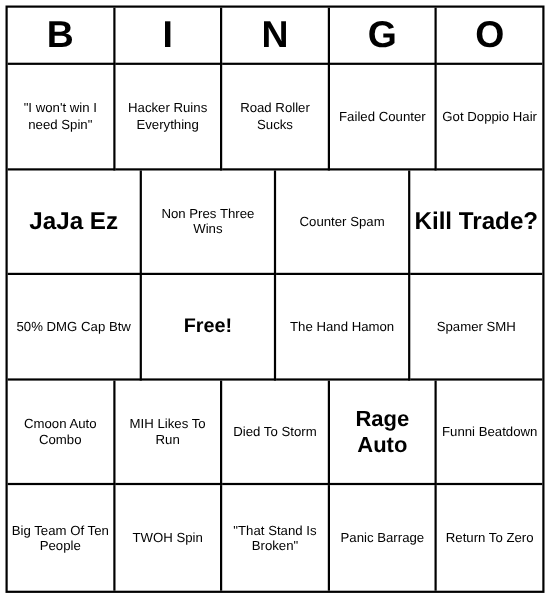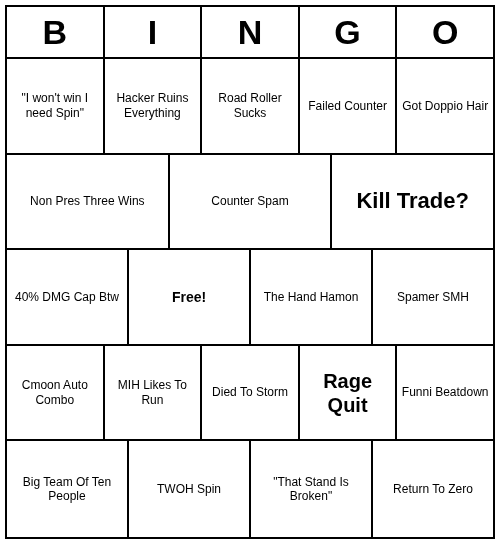--- a/index.html
+++ b/index.html
@@ -58,21 +58,21 @@
       line-height: 1.2;
     }
     .bingo-cell:last-child {
       border-right: none;
       text-align: center;
     }
     .bingo-row:last-child .bingo-cell {
       border-bottom: none;
     }
     .bingo-cell.free {
-      font-size: 14px;
+      font-size: 18px;
       font-weight: bold;
     }
     .bingo-cell.large-text {
       font-size: 22px;
       font-weight: bold;
     }
     .bingo-cell.rage-quit {
       font-size: 20px;
       font-weight: bold;
     }
@@ -90,37 +90,39 @@
     </div>
   <div class="bingo-grid">
   <div class="bingo-row">
         <div class="bingo-cell">"I won't win I need Spin"</div>
         <div class="bingo-cell">Hacker Ruins Everything</div>
         <div class="bingo-cell">Road Roller Sucks</div>
         <div class="bingo-cell">Failed Counter</div>
         <div class="bingo-cell">Got Doppio Hair</div>
       </div>
       <div class="bingo-row">
+        <div class="bingo-cell large-text">JaJa Ez</div>
         <div class="bingo-cell">Non Pres Three Wins</div>
         <div class="bingo-cell">Counter Spam</div>
         <div class="bingo-cell large-text">Kill Trade?</div>
       </div>
       <div class="bingo-row">
-        <div class="bingo-cell">40% DMG Cap Btw</div>
+        <div class="bingo-cell">50% DMG Cap Btw</div>
         <div class="bingo-cell free">Free!</div>
         <div class="bingo-cell">The Hand Hamon</div>
         <div class="bingo-cell">Spamer SMH</div>
       </div>
       <div class="bingo-row">
         <div class="bingo-cell">Cmoon Auto Combo</div>
         <div class="bingo-cell">MIH Likes To Run</div>
         <div class="bingo-cell">Died To Storm</div>
-        <div class="bingo-cell rage-quit">Rage Quit</div>
+        <div class="bingo-cell rage-quit">Rage Auto</div>
         <div class="bingo-cell">Funni Beatdown</div>
       </div>
       <div class="bingo-row">
         <div class="bingo-cell">Big Team Of Ten People</div>
         <div class="bingo-cell">TWOH Spin</div>
         <div class="bingo-cell">"That Stand Is Broken"</div>
+        <div class="bingo-cell">Panic Barrage</div>
         <div class="bingo-cell">Return To Zero</div>
       </div>
     </div>
 </div>
 
 </body></html>

